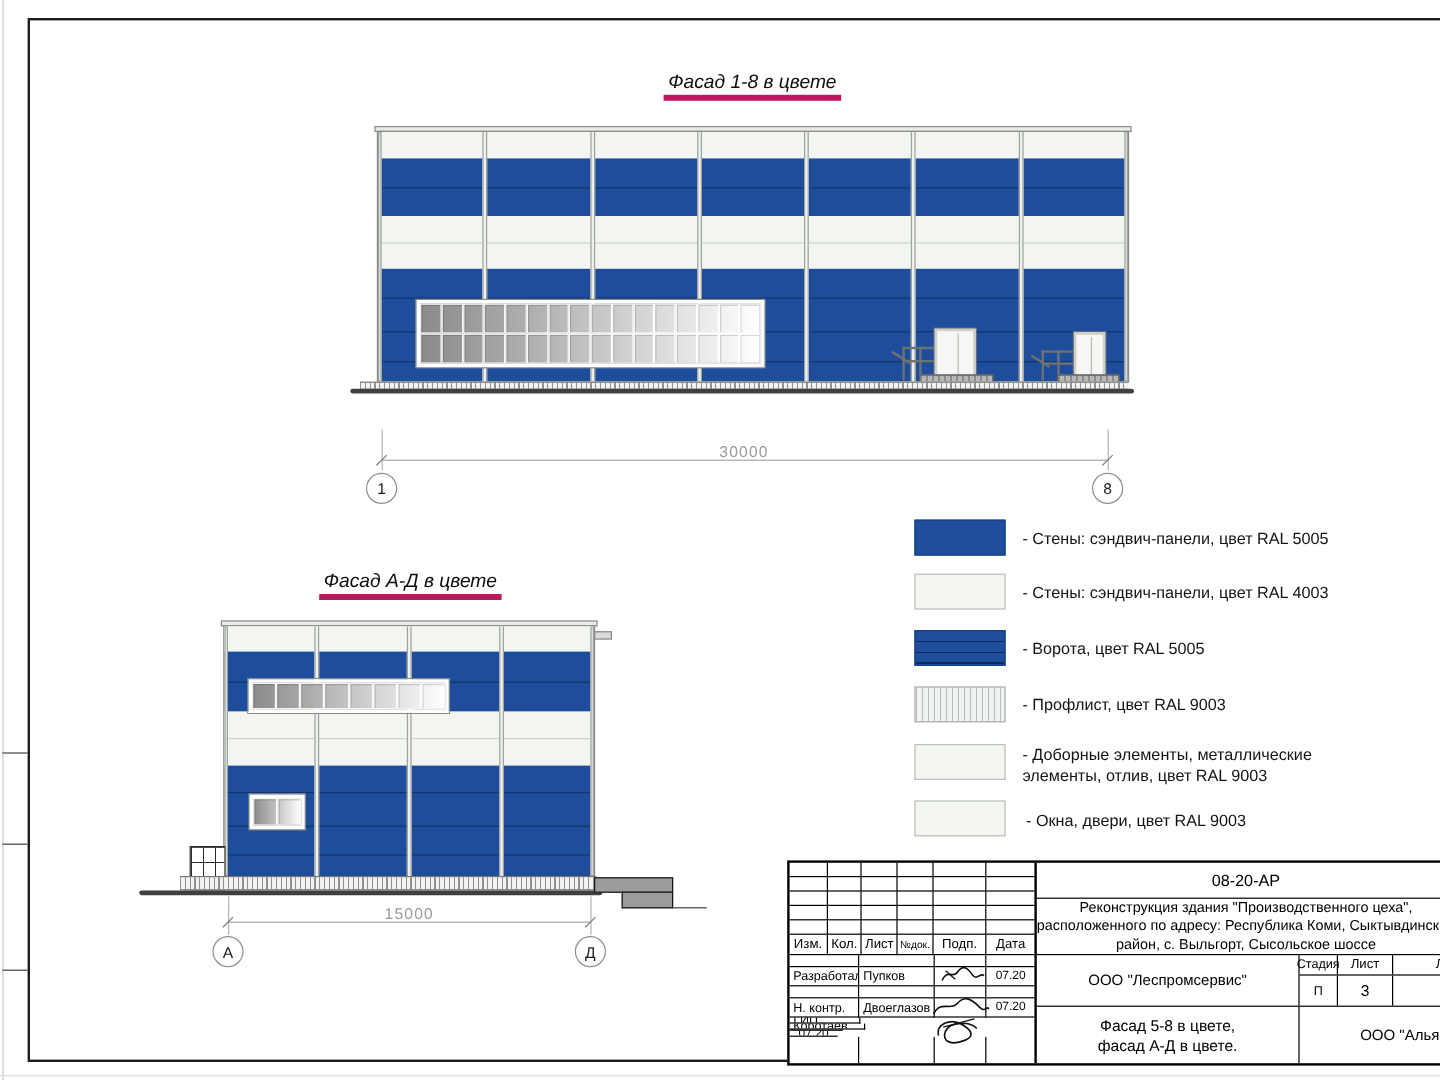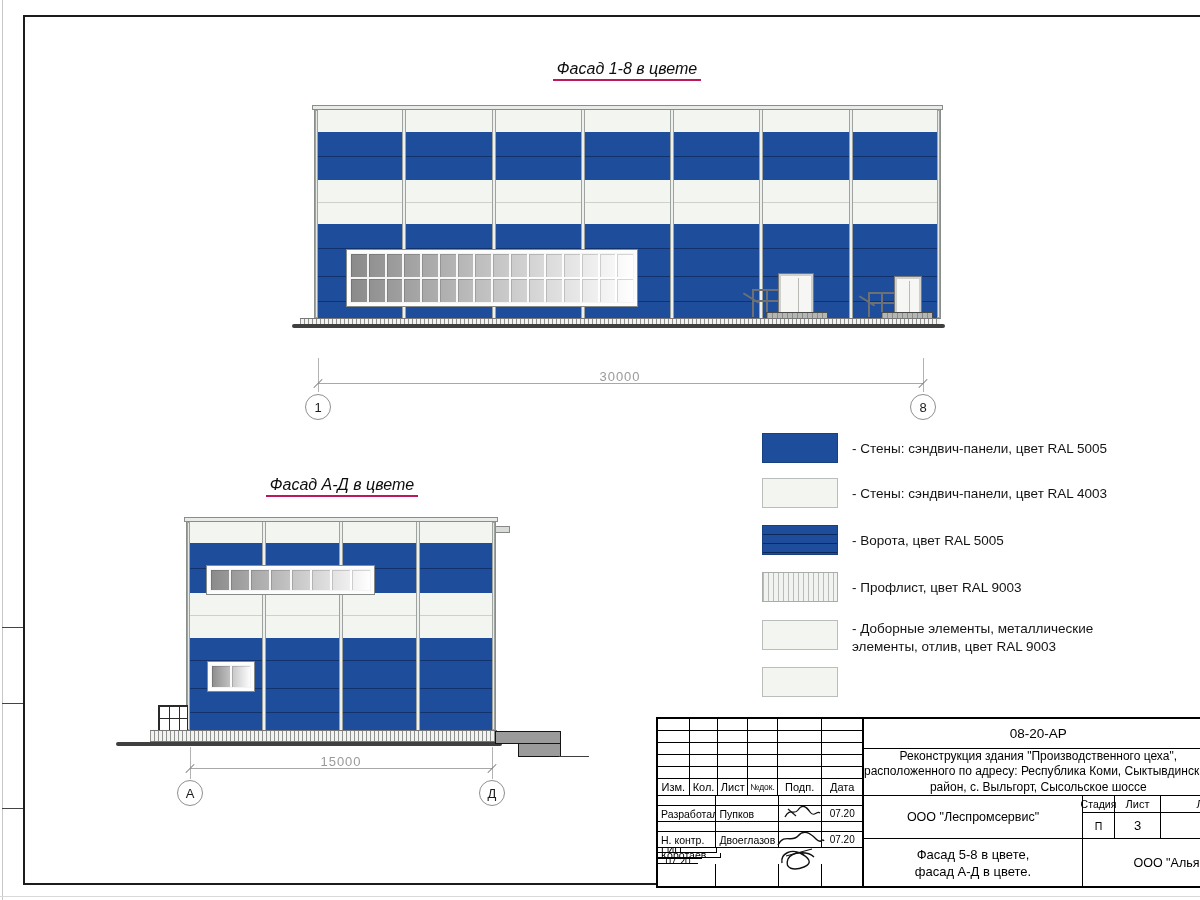--- a/index.html
+++ b/index.html
@@ -8,21 +8,21 @@
   .abs{position:absolute;}
 
   
   .page-edge-left{left:2px;top:0;width:1px;height:900px;background:#c7c7c7;}
   .page-edge-bottom{left:0;top:896px;width:1200px;height:1px;background:#d9d9d9;}
   .frame{left:23px;top:15px;width:1220px;height:870px;border:2px solid #1c1c1c;box-sizing:border-box;}
   .margin-line{left:2px;width:21px;height:1px;background:#444;}
 
   
   .view-title{font-size:16px;font-style:italic;text-align:center;color:#0d0d0d;}
-  .view-title span{border-bottom:2px solid #be185d;padding:0 4px 2px 4px;}
+  .view-title span{border-bottom:5px solid #be185d;padding:0 4px 2px 4px;}
 
   
   .bld{box-shadow:0 0 0 1px #8a8e8a;background:#fff;}
   .coping{background:#e9ebe8;border:1px solid #8a8e8a;box-sizing:border-box;}
   .band{position:relative;width:100%;}
   .band.blue{background:var(--blue,#1e4e9b);}
   .band.white{background:var(--white,#f3f5f1);}
   .jd{position:absolute;left:0;width:100%;height:1px;background:rgba(8,28,70,0.55);}
   .jl{position:absolute;left:0;width:100%;height:1px;background:rgba(90,100,90,0.25);}
   .mullions{position:absolute;inset:0;pointer-events:none;}
@@ -290,20 +290,21 @@
   <div class="abs legend-swatch sw-gate" style="left:762px;top:525px;"></div>
   <div class="abs legend-label" style="left:852px;top:532px;width:330px;">- Ворота, цвет RAL 5005</div>
 
   <div class="abs legend-swatch sw-prof" style="left:762px;top:572px;"></div>
   <div class="abs legend-label" style="left:852px;top:579px;width:330px;">- Профлист, цвет RAL 9003</div>
 
   <div class="abs legend-swatch sw-white" style="left:762px;top:620px;"></div>
   <div class="abs legend-label" style="left:852px;top:620px;width:290px;">- Доборные элементы, металлические элементы, отлив, цвет RAL 9003</div>
 
   <div class="abs legend-swatch sw-white" style="left:762px;top:667px;"></div>
+  <div class="abs legend-label" style="left:855px;top:675px;width:330px;">- Окна, двери, цвет RAL 9003</div>
 
   <div class="abs tb">
     <div class="tb-left">
 
       <div class="row" style="height:12px;">
           <div class="cell" style="width:32px;"></div>
           <div class="cell" style="width:29px;"></div>
           <div class="cell" style="width:30px;"></div>
           <div class="cell" style="width:30px;"></div>
           <div class="cell" style="width:45px;"></div>

